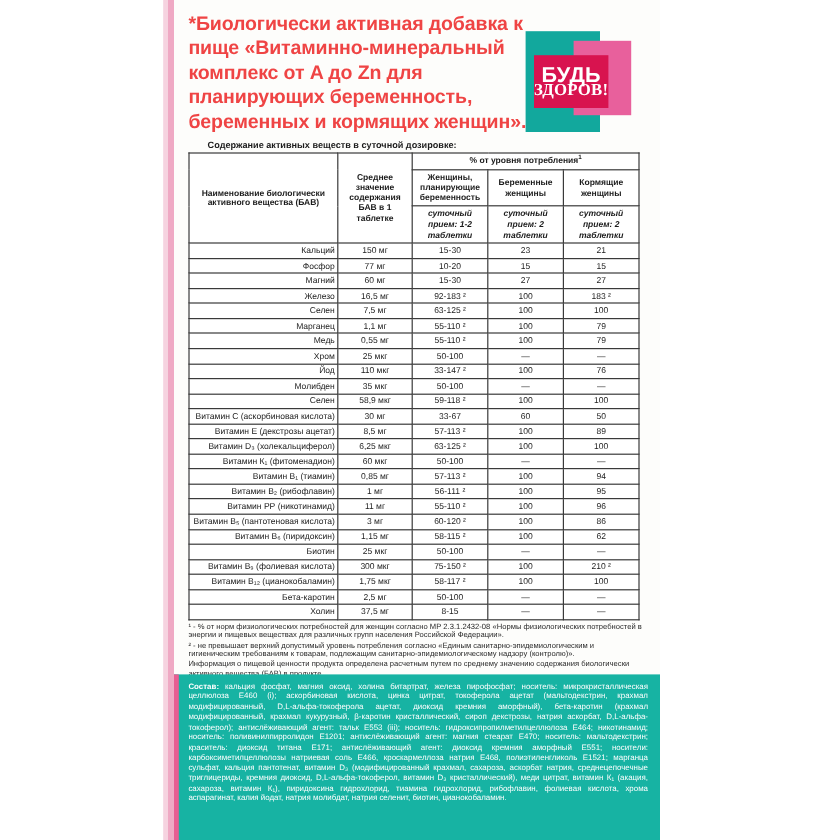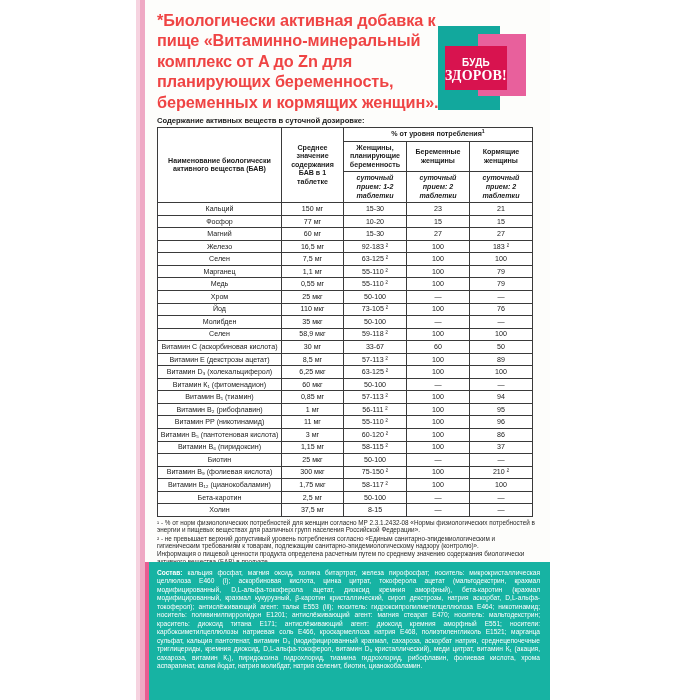--- a/index.html
+++ b/index.html
@@ -70,34 +70,34 @@
   .logo-box{
     position:absolute;left:7px;top:24px;
     width:62px;height:44px;
     background:#d8134f;
     display:flex;flex-direction:column;
     align-items:center;justify-content:center;
     box-sizing:border-box;
   }
   .logo-l1{
     color:#ffffff;font-weight:bold;
-    font-size:10px;line-height:15px;
+    font-size:18px;line-height:15px;
     letter-spacing:0.2px;
   }
   .logo-l2{
     color:#ffffff;font-weight:bold;
     font-size:14px;line-height:12px;
     letter-spacing:0.2px;
     font-family:Liberation Serif, serif;
   }
 
   
   .table-caption{
     font-size:7.6px;font-weight:bold;color:#1b1b1b;
-    padding:0 0 2px 12px;
+    padding:0 0 2px 28px;
     margin-top:4px;
   }
   table.nutri{
     border-collapse:collapse;
     width:376px;
     margin-left:12px;
     table-layout:fixed;
     background:#fff;
   }
   table.nutri th,table.nutri td{
@@ -117,21 +117,21 @@
     text-align:left;
     vertical-align:middle;
     width:124px;
     padding-left:4px;
   }
   th.h-avg{width:62px;vertical-align:middle;}
   th.h-pct{height:11px;}
   th.h-grp{vertical-align:middle;height:24px;}
   th.h-dose{font-weight:bold;height:20px;vertical-align:middle;font-style:italic;}
   td.c-name{
-    text-align:center;
+    text-align:right;
     padding-left:4px;
     height:12.55px;
     white-space:nowrap;
     overflow:hidden;
   }
   td.c-val{text-align:center;height:12.55px;}
   sup{font-size:5.2px;vertical-align:super;line-height:0;}
 
   
   .notes{
@@ -263,21 +263,21 @@
           <tr>
             <td class="c-name">Хром</td>
             <td class="c-val">25 мкг</td>
             <td class="c-val">50-100</td>
             <td class="c-val">—</td>
             <td class="c-val">—</td>
           </tr>
           <tr>
             <td class="c-name">Йод</td>
             <td class="c-val">110 мкг</td>
-            <td class="c-val">73-105 ²</td>
+            <td class="c-val">33-147 ²</td>
             <td class="c-val">100</td>
             <td class="c-val">76</td>
           </tr>
           <tr>
             <td class="c-name">Молибден</td>
             <td class="c-val">35 мкг</td>
             <td class="c-val">50-100</td>
             <td class="c-val">—</td>
             <td class="c-val">—</td>
           </tr>
@@ -342,21 +342,21 @@
             <td class="c-val">3 мг</td>
             <td class="c-val">60-120 ²</td>
             <td class="c-val">100</td>
             <td class="c-val">86</td>
           </tr>
           <tr>
             <td class="c-name">Витамин В₆ (пиридоксин)</td>
             <td class="c-val">1,15 мг</td>
             <td class="c-val">58-115 ²</td>
             <td class="c-val">100</td>
-            <td class="c-val">37</td>
+            <td class="c-val">62</td>
           </tr>
           <tr>
             <td class="c-name">Биотин</td>
             <td class="c-val">25 мкг</td>
             <td class="c-val">50-100</td>
             <td class="c-val">—</td>
             <td class="c-val">—</td>
           </tr>
           <tr>
             <td class="c-name">Витамин В₉ (фолиевая кислота)</td>

